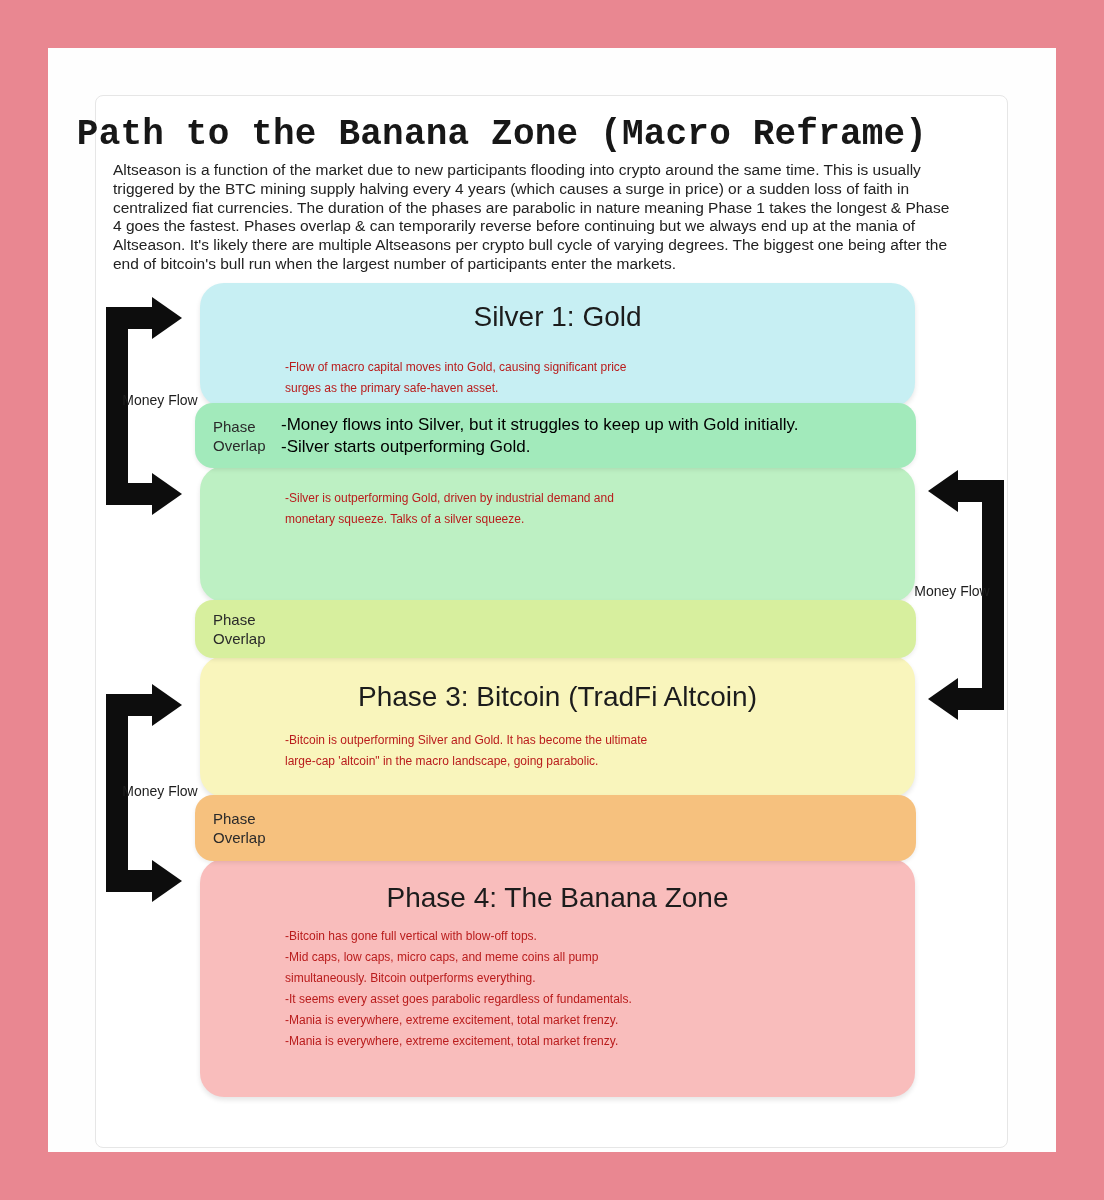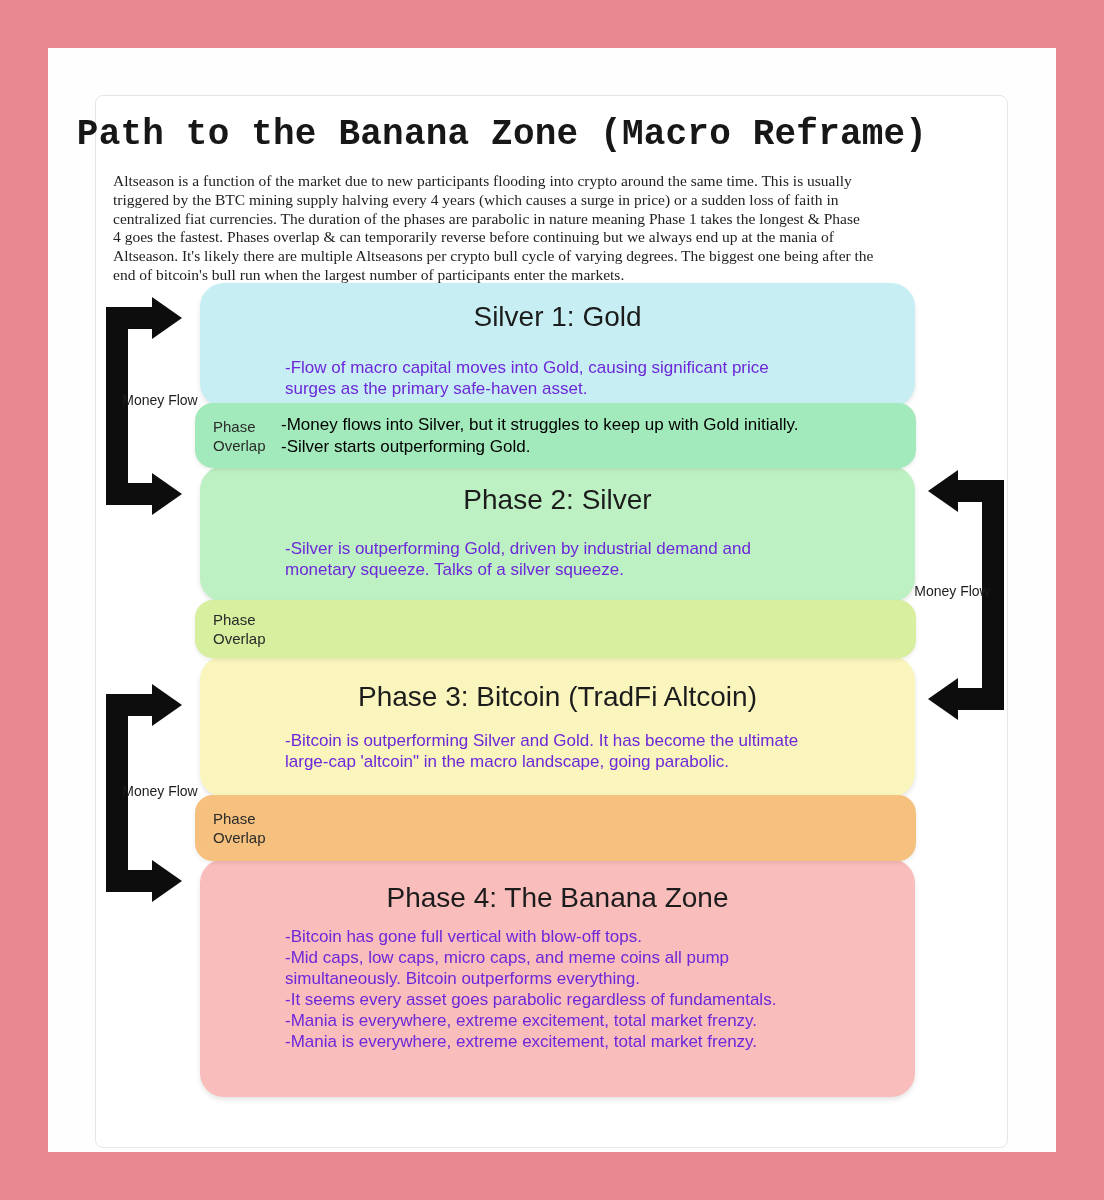--- a/index.html
+++ b/index.html
@@ -45,27 +45,26 @@
     width: 1004px;
     text-align: center;
     font-size: 36px;
     font-weight: bold;
     letter-spacing: 0.2px;
     color: #171717;
     font-family: Liberation Mono, monospace;
   }
   .intro {
     position: absolute;
-    left: 113px; top: 172px;
+    left: 113px; top: 161px;
     width: 900px;
     font-size: 15.5px;
     line-height: 18.8px;
     white-space: pre-line;
     color: #222222;
-    font-family: Liberation Serif, serif;
   }
   .phase-box {
     position: absolute;
     left: 200px;
     width: 715px;
     border-radius: 24px;
     z-index: 1;
     box-shadow: 0 3px 5px rgba(0,0,0,0.10);
   }
   .overlap-box {
@@ -79,26 +78,26 @@
     padding-left: 18px;
     box-shadow: 0 2px 4px rgba(0,0,0,0.08);
   }
   .phase-title {
     font-size: 28px;
     line-height: 32px;
     text-align: center;
     color: #1c1c1c;
   }
   .phase-body {
-    font-size: 17px;
+    font-size: 12px;
     line-height: 21px;
     padding-left: 85px;
     padding-right: 39px;
     white-space: pre-line;
-    color: #6d28d9;
+    color: #b91c1c;
   }
   .overlap-label {
     width: 62px;
     font-size: 15px;
     line-height: 19px;
     white-space: pre-line;
     flex: 0 0 auto;
     color: #2a2a2a;
   }
   .overlap-body {
@@ -166,21 +165,20 @@
 surges as the primary safe-haven asset.</div>
 </div>
 
 <div class="overlap-box" id="overlap1">
   <div class="overlap-label">Phase Overlap</div>
   <div class="overlap-body">-Money flows into Silver, but it struggles to keep up with Gold initially.
 -Silver starts outperforming Gold.</div>
 </div>
 
 <div class="phase-box" id="phase2">
-  <div class="phase-title">Phase 2: Silver</div>
   <div class="phase-body">-Silver is outperforming Gold, driven by industrial demand and
 monetary squeeze. Talks of a silver squeeze.</div>
 </div>
 
 <div class="overlap-box" id="overlap2">
   <div class="overlap-label">Phase Overlap</div>
 </div>
 
 <div class="phase-box" id="phase3">
   <div class="phase-title">Phase 3: Bitcoin (TradFi Altcoin)</div>

